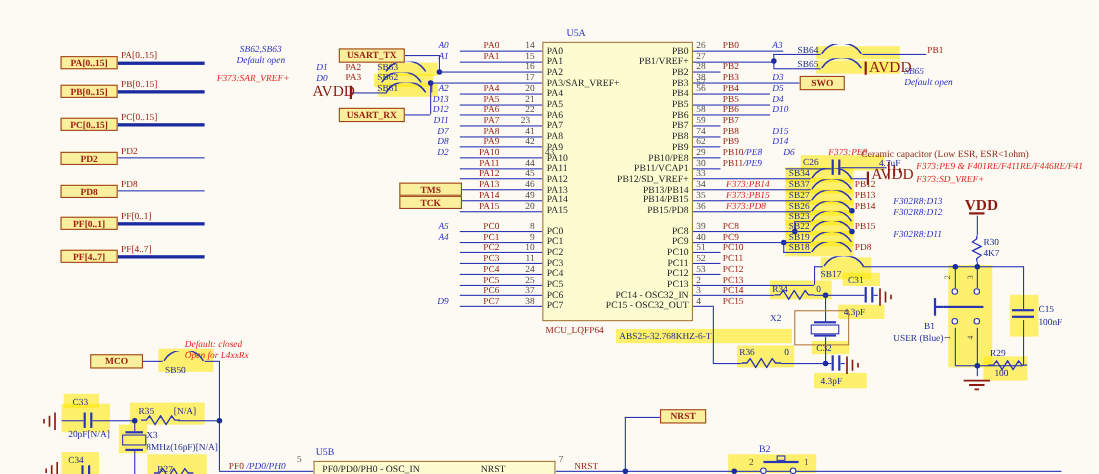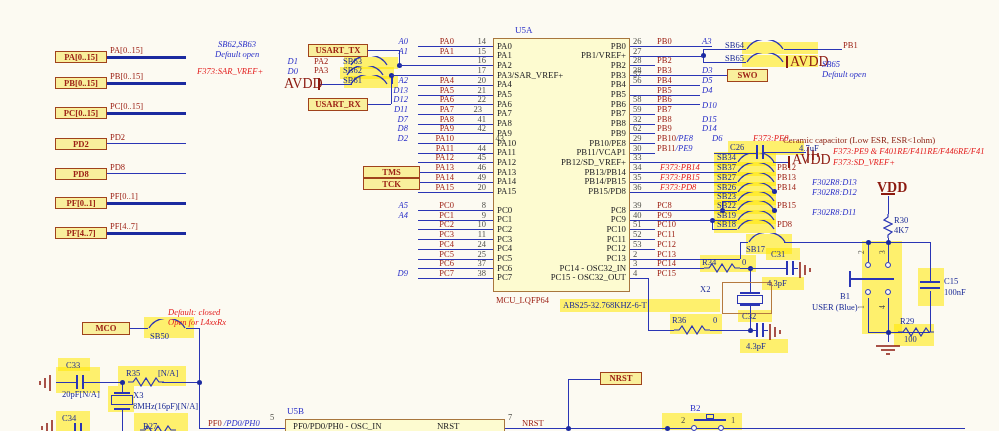--- a/index.html
+++ b/index.html
@@ -517,26 +517,26 @@
       <div class="t num" style="left:633px;top:74.8px;">56</div>
       <div class="t" style="left:657px;top:74.8px;"><span class="net">PB4</span></div>
       <div class="t ann" style="left:702px;top:74.8px;">D5</div>
       <div class="t inner r" style="left:496px;top:79.3px;width:130px;">PB4</div>
       <div class="t num" style="left:633px;top:69px;">57</div>
       <div class="t" style="left:657px;top:84.5px;"><span class="net">PB5</span></div>
       <div class="t ann" style="left:702px;top:84.5px;">D4</div>
       <div class="t inner r" style="left:496px;top:89px;width:130px;">PB5</div>
       <div class="t num" style="left:633px;top:94.19999999999999px;">58</div>
       <div class="t" style="left:657px;top:94.2px;"><span class="net">PB6</span></div>
-      <div class="t ann" style="left:702px;top:94.19999999999999px;margin-top:6px;">D10</div>
+      <div class="t ann" style="left:702px;top:94.19999999999999px;">D10</div>
       <div class="t inner r" style="left:496px;top:98.69999999999999px;width:130px;">PB6</div>
       <div class="t num" style="left:633px;top:103.89999999999999px;">59</div>
       <div class="t" style="left:657px;top:103.9px;"><span class="net">PB7</span></div>
       <div class="t inner r" style="left:496px;top:108.39999999999999px;width:130px;">PB7</div>
-      <div class="t num" style="left:633px;top:113.6px;">32</div>
+      <div class="t num" style="left:633px;top:113.6px;">74</div>
       <div class="t" style="left:657px;top:113.6px;"><span class="net">PB8</span></div>
       <div class="t ann" style="left:702px;top:113.6px;">D15</div>
       <div class="t inner r" style="left:496px;top:118.1px;width:130px;">PB8</div>
       <div class="t num" style="left:633px;top:123.30000000000001px;">62</div>
       <div class="t" style="left:657px;top:123.3px;"><span class="net">PB9</span></div>
       <div class="t ann" style="left:702px;top:123.30000000000001px;">D14</div>
       <div class="t inner r" style="left:496px;top:127.80000000000001px;width:130px;">PB9</div>
       <div class="t num" style="left:633px;top:133px;">29</div>
       <div class="t" style="left:657px;top:133.0px;"><span class="net">PB10</span><span class="bi">/PE8</span></div>
       <div class="t ann" style="left:712px;top:133px;">D6</div>

